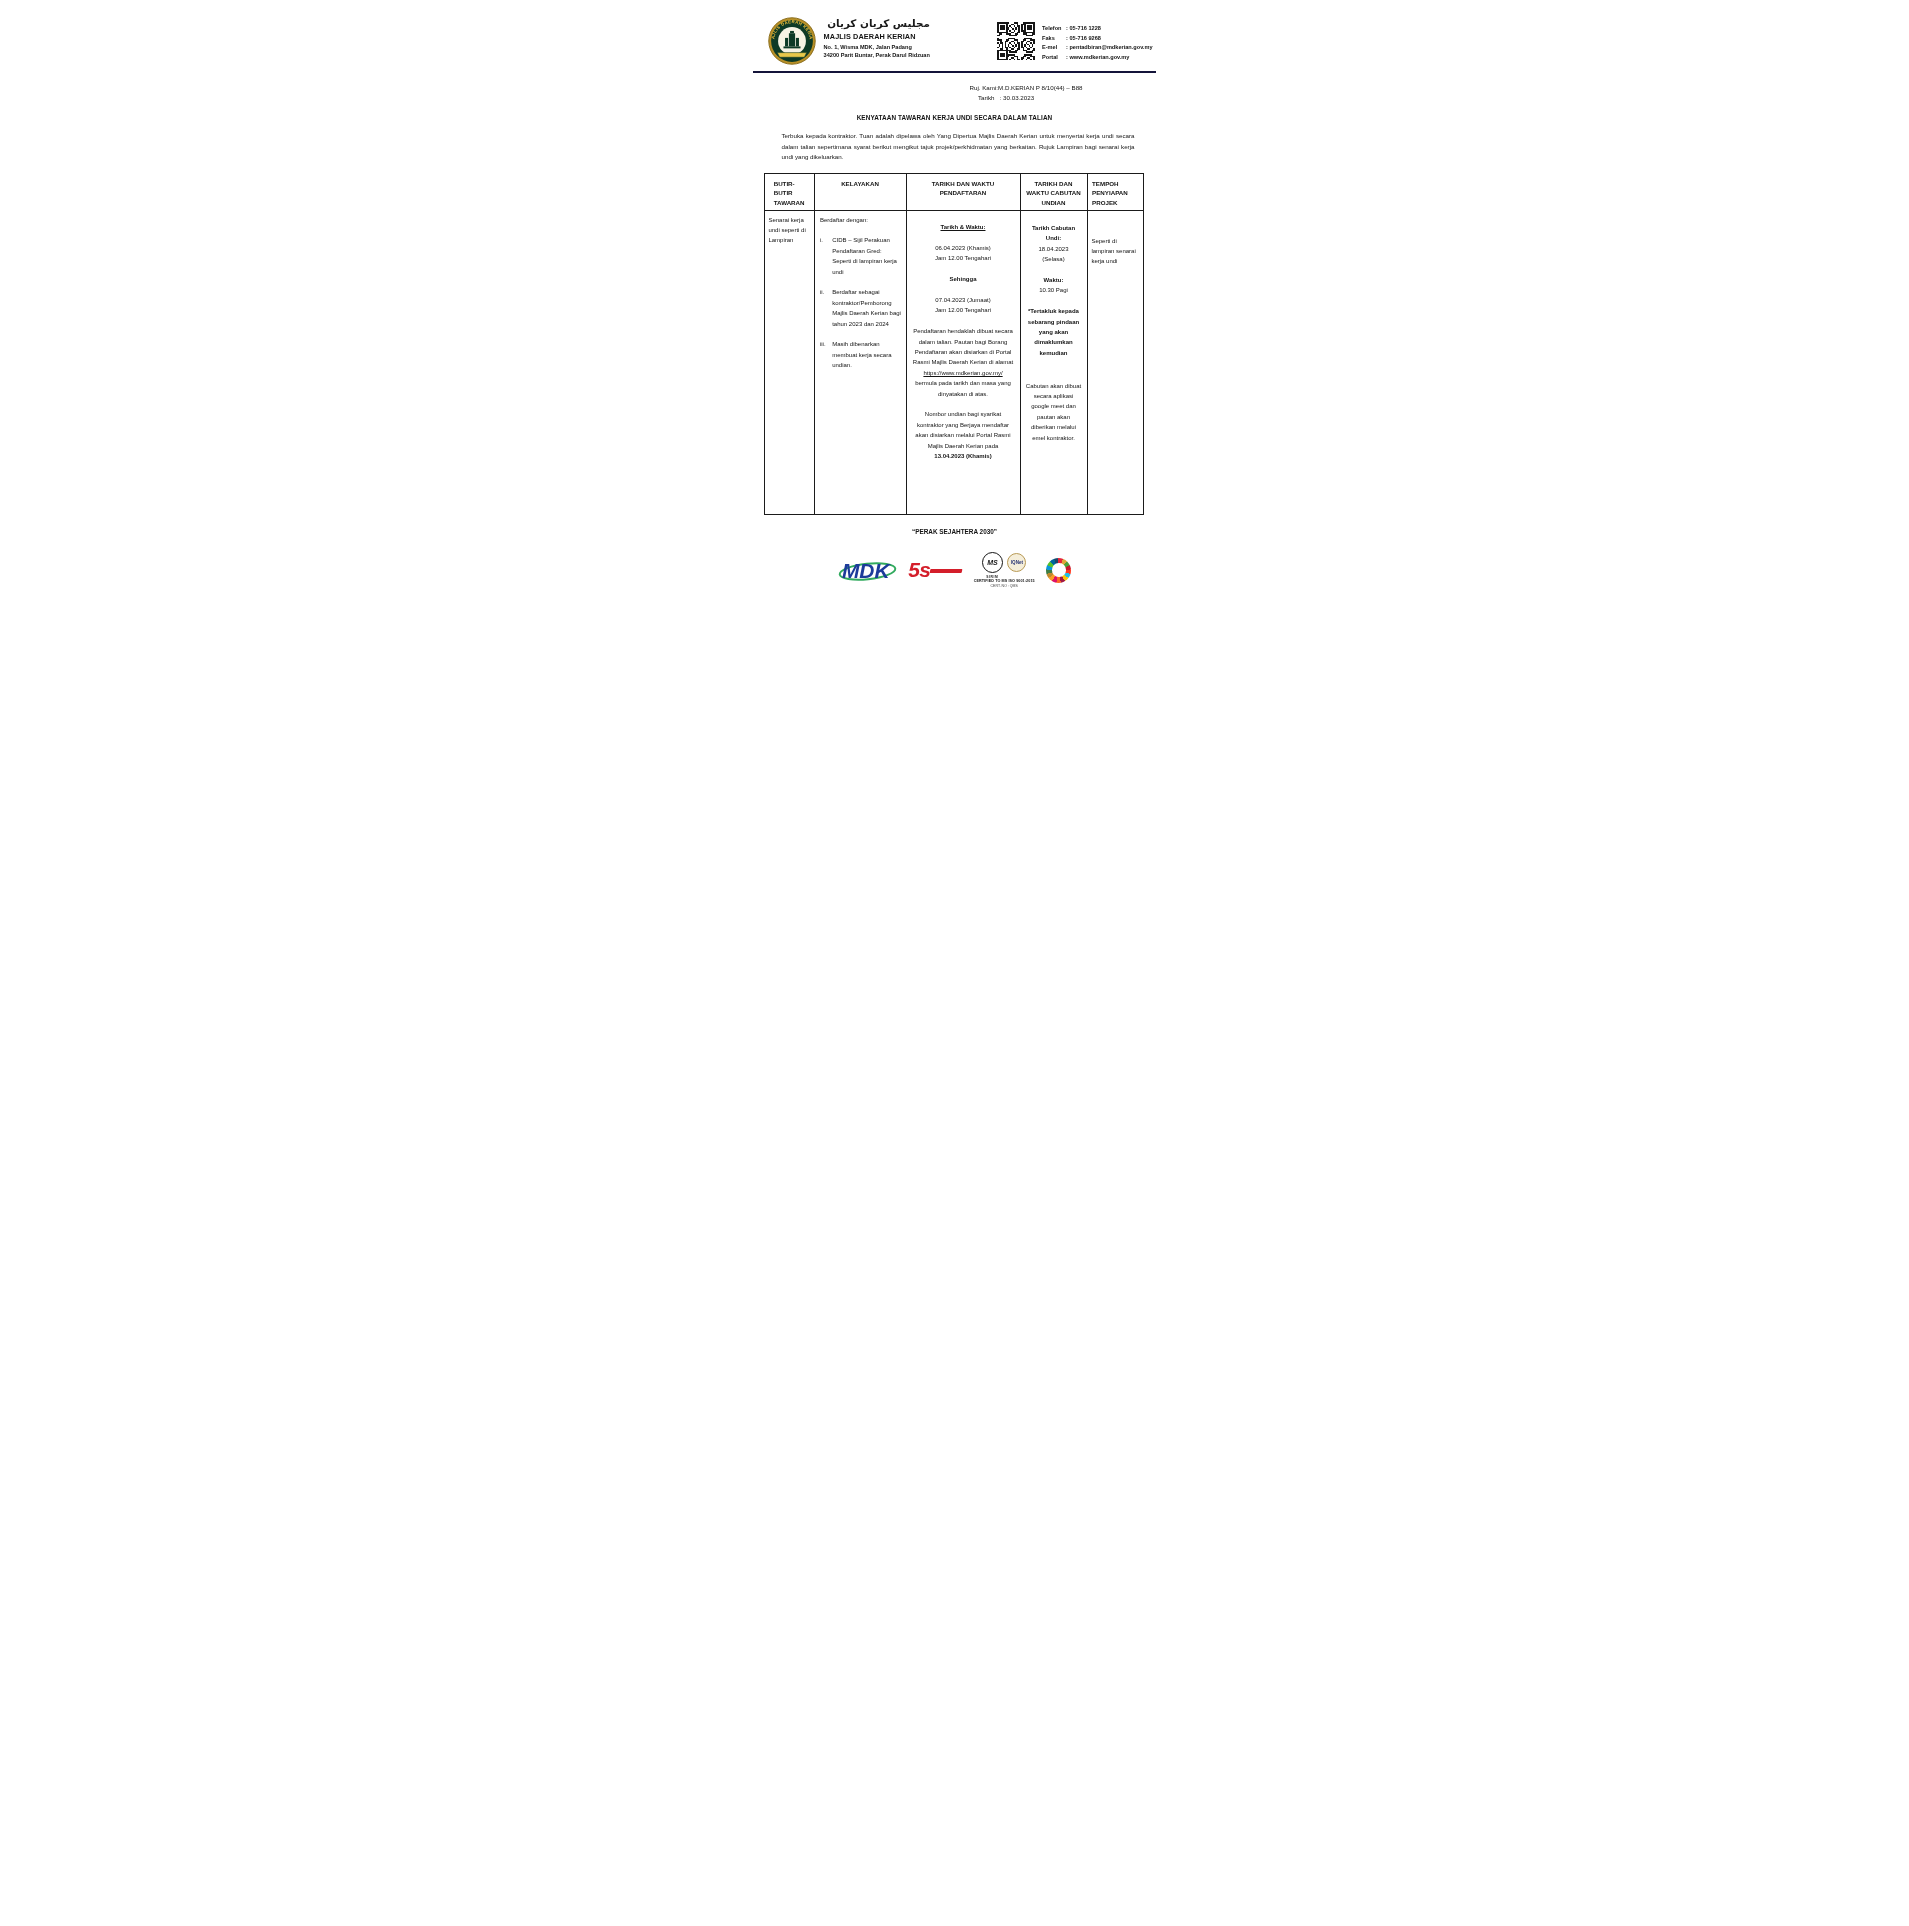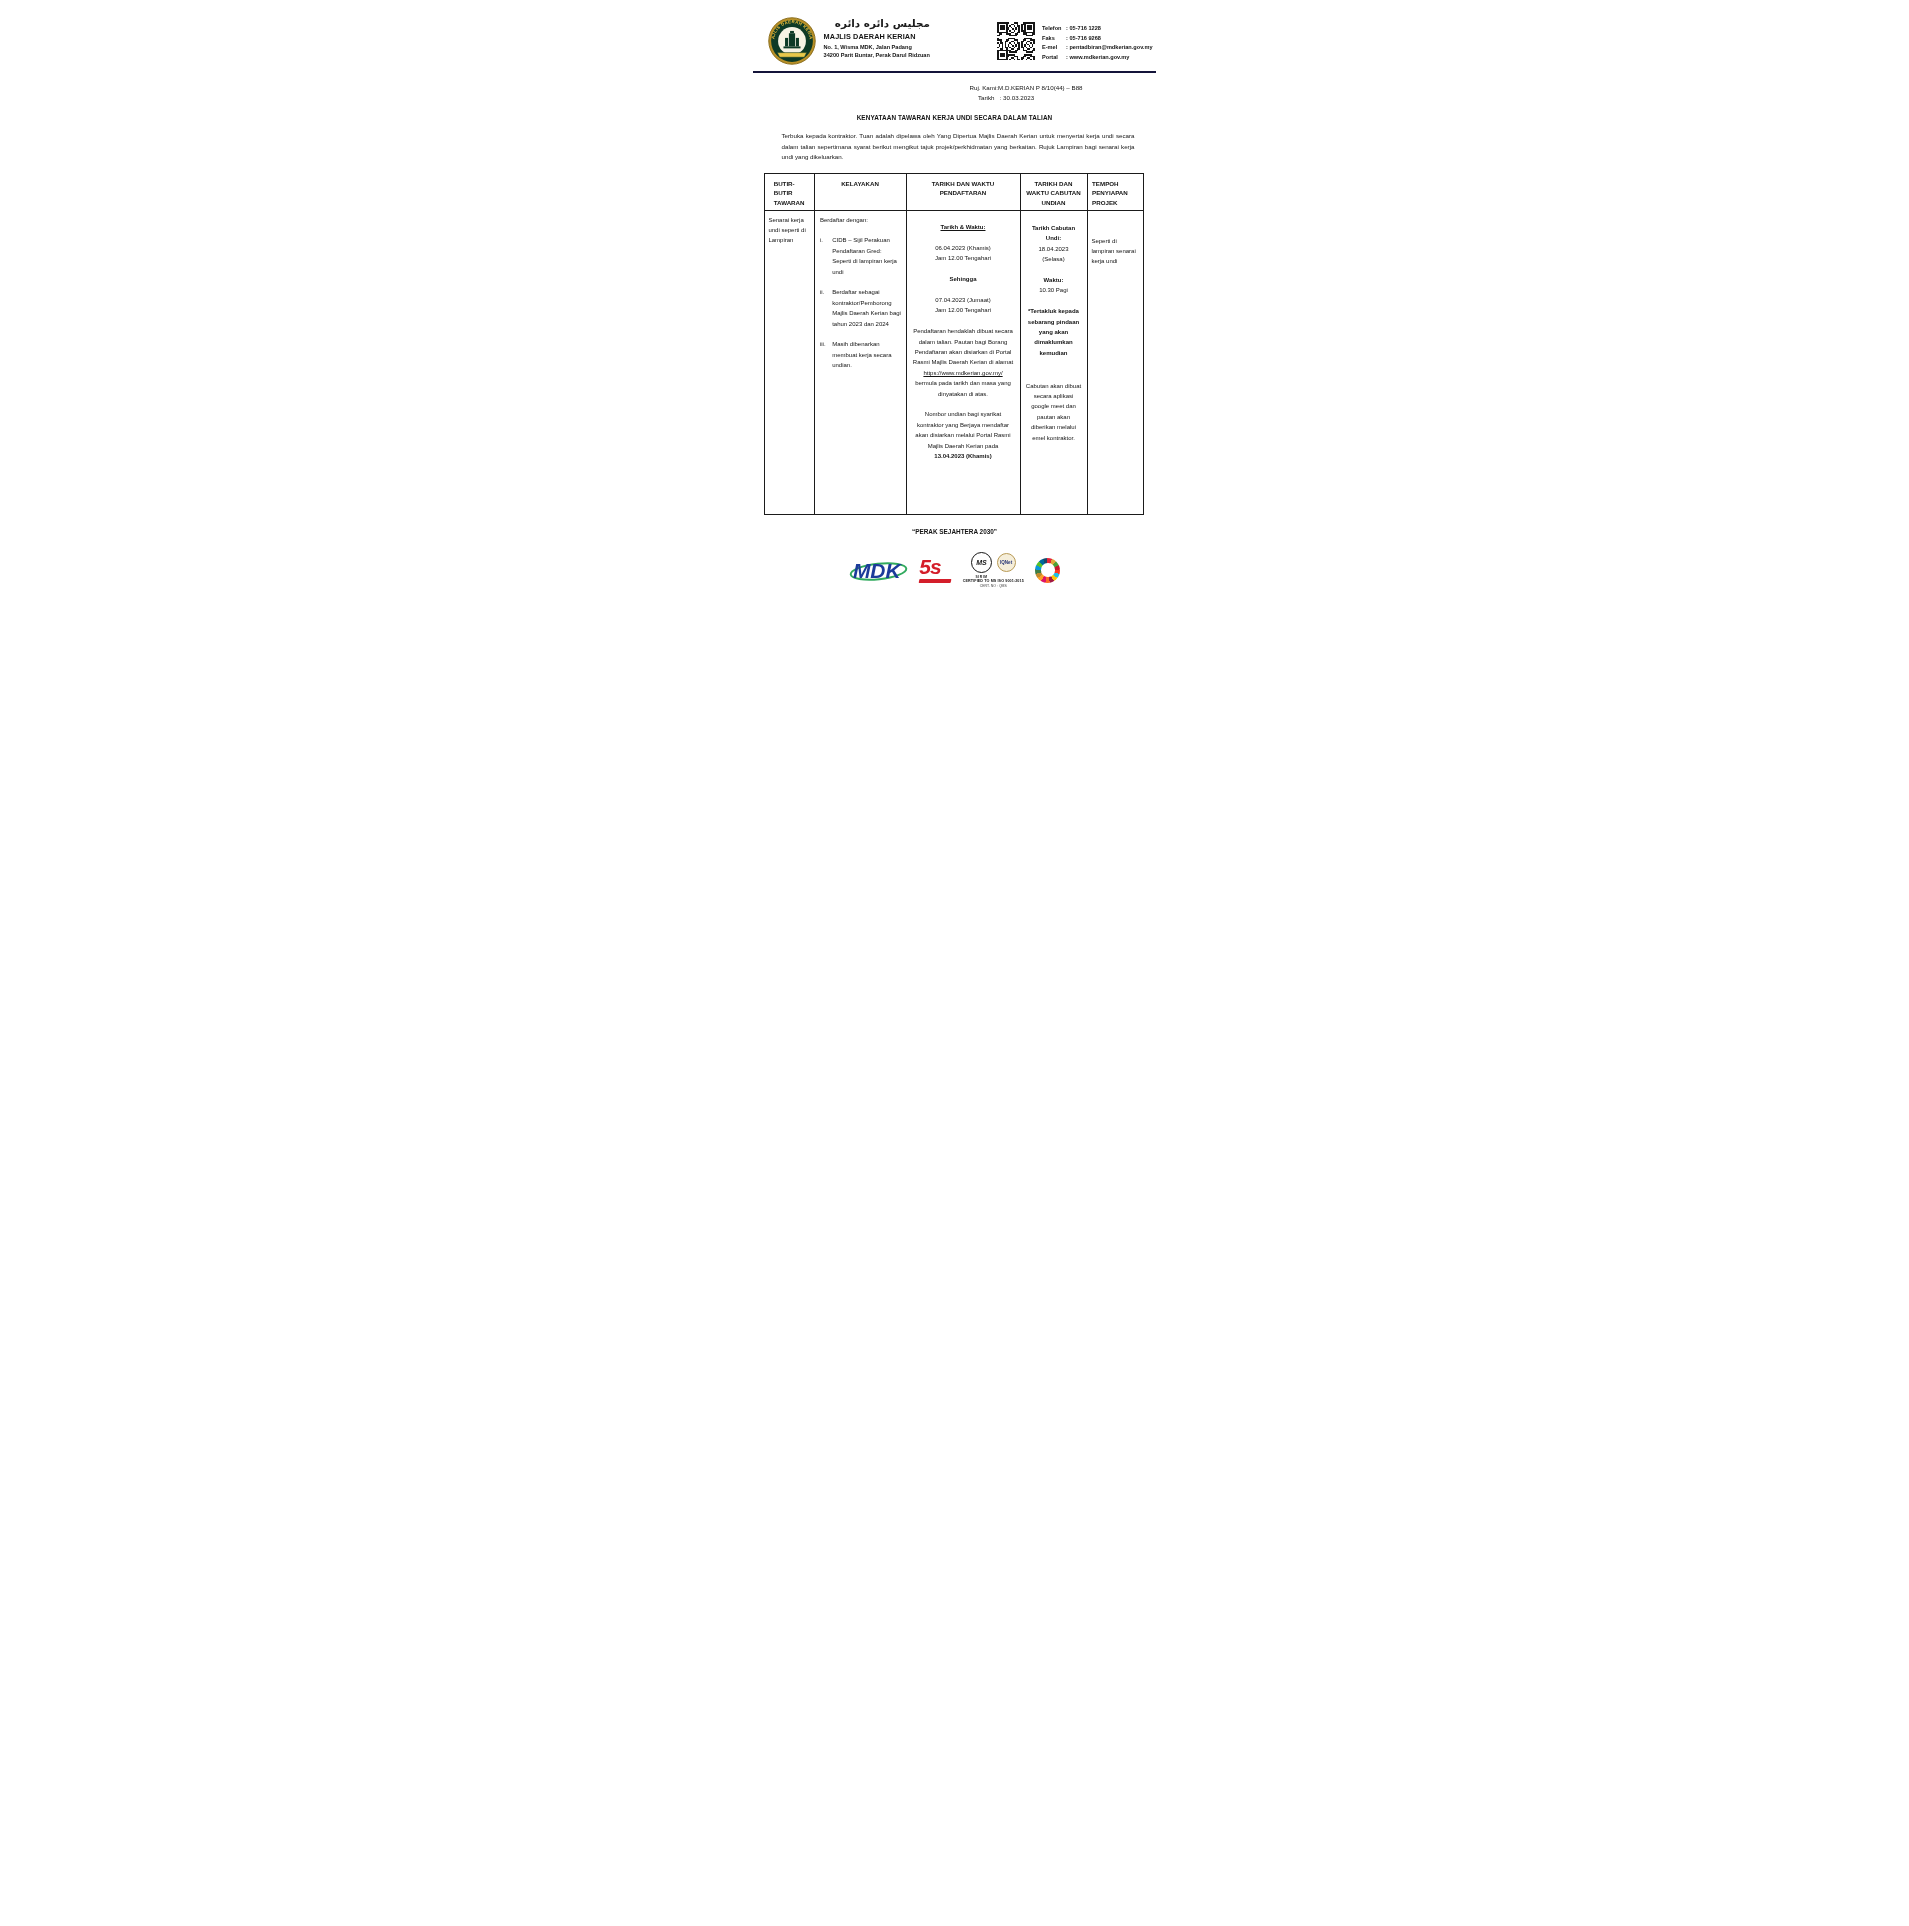--- a/index.html
+++ b/index.html
@@ -66,21 +66,21 @@
   .cell-cabutan p.mt0 { margin-top: 8.5px; }
   .cell-cabutan p.mt1 { margin-top: 10.4px; }
   .cell-cabutan p.mt3 { margin-top: 22.3px; }
 
   .cell-tempoh .tempoh-text { margin-top: 21px; }
 
   
   .slogan { text-align: center; font-weight: bold; font-size: 6.4px; margin-top: 12.3px; }
   .logos { display: flex; justify-content: center; align-items: center; gap: 11.6px; margin-top: 17.7px; }
   .mdk-logo { width: 59px; height: 28px; }
-  .five-s { display: flex; flex-direction: column; position: relative; }
+  .five-s { display: flex; flex-direction: row; align-items: center; position: relative; }
   .five-s-text { font-size: 21px; font-weight: 800; font-style: italic; color: #d41e2a;
                  line-height: 0.95; letter-spacing: -0.8px; }
   .five-s-banner { width: 32px; height: 4.2px; background: #d41e2a; border-radius: 0.8px;
                    transform: skewX(-12deg); margin-top: 1.2px; }
   .cert-group { display: flex; flex-direction: column; align-items: center; }
   .circles-row { display: flex; align-items: flex-start; }
   .ms-col { display: flex; flex-direction: column; align-items: center; }
   .ms-circle { width: 21px; height: 21px; border-radius: 50%; border: 1.2px solid #151515;
                background: #fff; display: flex; align-items: center; justify-content: center;
                font-weight: bold; font-style: italic; font-size: 7px; }
@@ -117,21 +117,21 @@
         <rect x="54" y="42" width="16" height="34"></rect>
         <rect x="57" y="36" width="10" height="6"></rect>
         <rect x="44" y="54" width="8" height="22"></rect>
         <rect x="72" y="54" width="8" height="22"></rect>
         <rect x="40" y="76" width="44" height="5"></rect>
       </g>
       <path d="M 24,92 L 100,92 L 94,104 L 30,104 Z" fill="#e8c84a" stroke="#0d3a26" stroke-width="1.5"></path>
     </svg>
 
     <div class="org-block">
-      <div class="jawi">مجليس دائره دائره</div>
+      <div class="jawi">مجليس كريان كريان</div>
       <div class="org-name">MAJLIS DAERAH KERIAN</div>
       <div class="org-addr">
         <div>No. 1, Wisma MDK, Jalan Padang</div>
         <div>34200 Parit Buntar, Perak Darul Ridzuan</div>
       </div>
     </div>
 
     <div class="header-right">
       <div class="qr">
           <i style="grid-area:1/1"></i>

